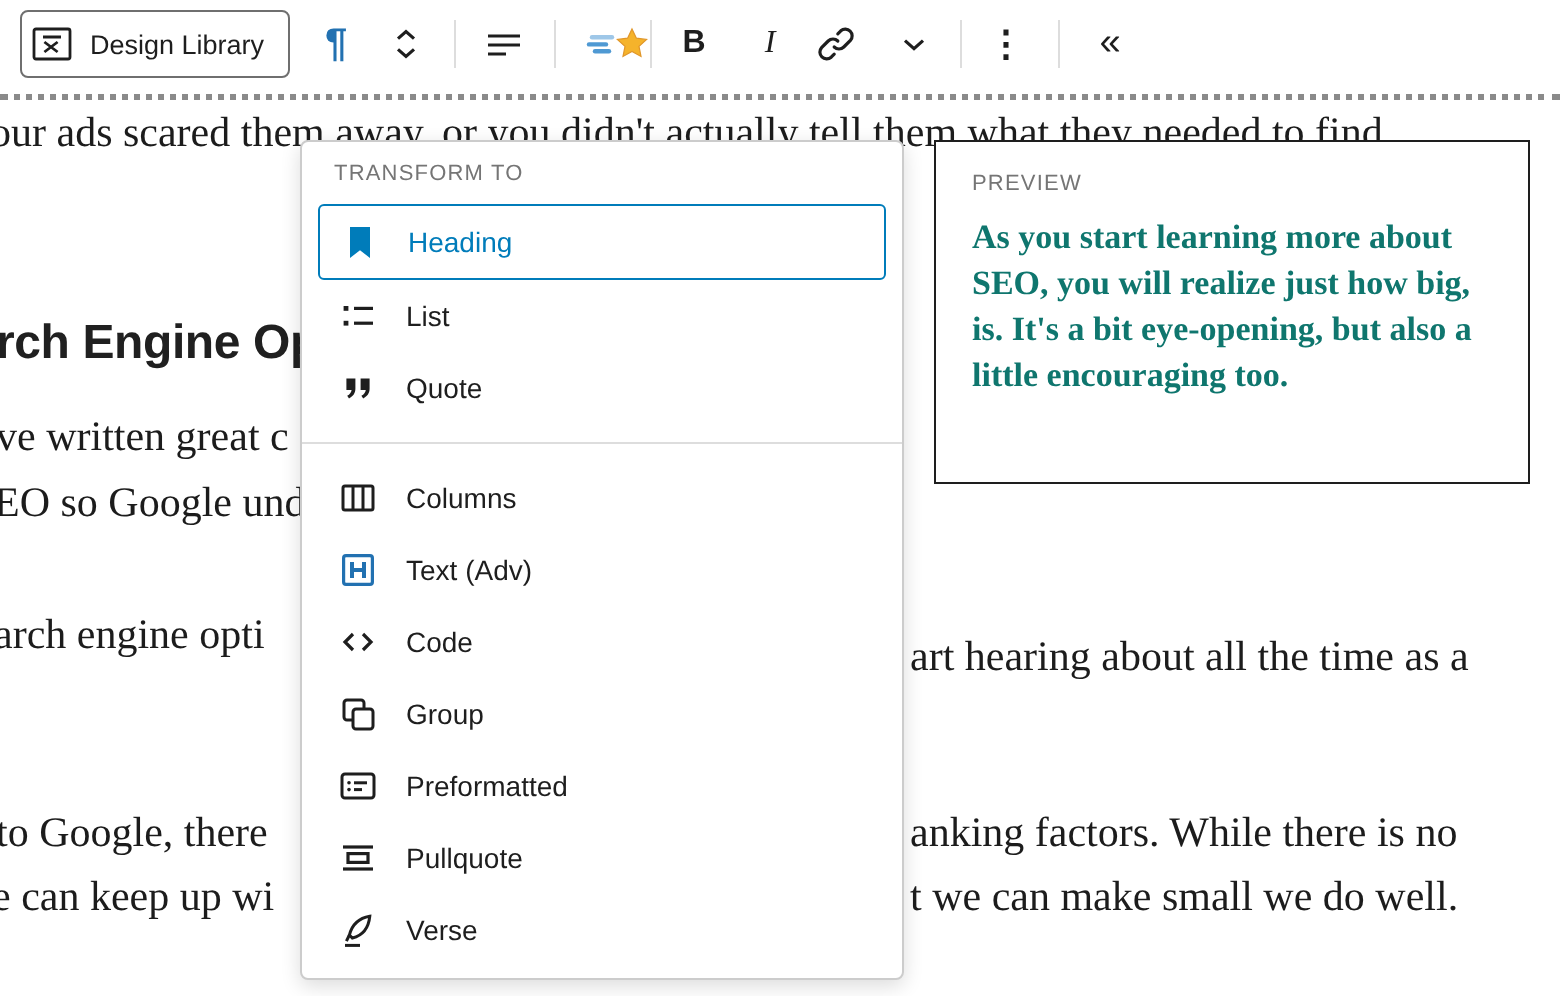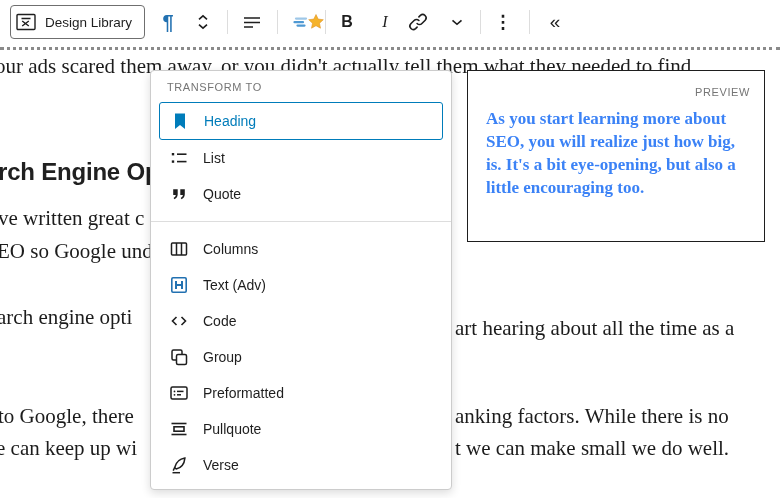--- a/index.html
+++ b/index.html
@@ -38,23 +38,23 @@
   .menu-item { display:flex; align-items:center; height:36px; padding:16px 8px; gap:12px;
                font-size:14px; color:#1e1e1e; border-radius:3px; cursor:pointer; background:#fff; }
   .menu-item.focused { height:38px; border:1.5px solid #007cba; color:#007cba; }
   .mi-icon { width:24px; height:24px; display:flex; align-items:center; justify-content:center; flex:0 0 24px; }
   .menu-sep { height:1px; background:#ddd; margin:9px -8px; }
 
   
   .preview { position:absolute; left:467px; top:70px; width:298px; height:172px; background:#fff;
              border:1.5px solid #1e1e1e; padding:15px 14px 0 18px; z-index:3; overflow:hidden; }
   .preview-label { font-size:11px; font-weight:500; letter-spacing:.6px; color:#757575;
-                   text-transform:uppercase; margin-bottom:9px;text-align:right; }
+                   text-transform:uppercase; margin-bottom:9px; }
   .preview-line { font-family:"Liberation Serif", serif; font-weight:700; font-size:17px;
-                  line-height:23px; color:#3b82f6; white-space:nowrap; }
+                  line-height:23px; color:#0f766e; white-space:nowrap; }
 
   svg { display:block; }
 </style>
 </head>
 <body>
 
 <div id="stage">
 
   <div class="dotted-rule" style="top:47px;"></div>
   <div class="doc-frag" style="left:-5px; top:54px;">our ads scared them away, or you didn't actually tell them what they needed to find</div>

